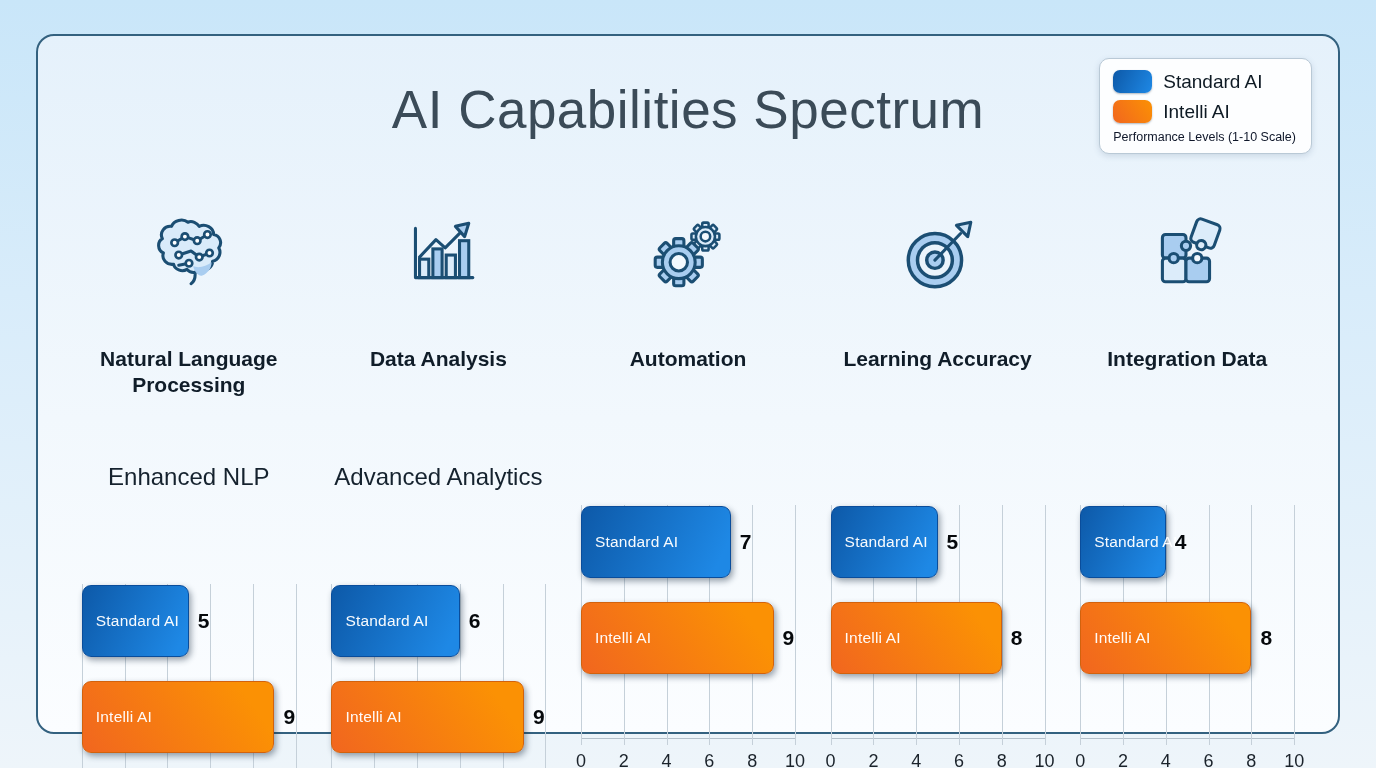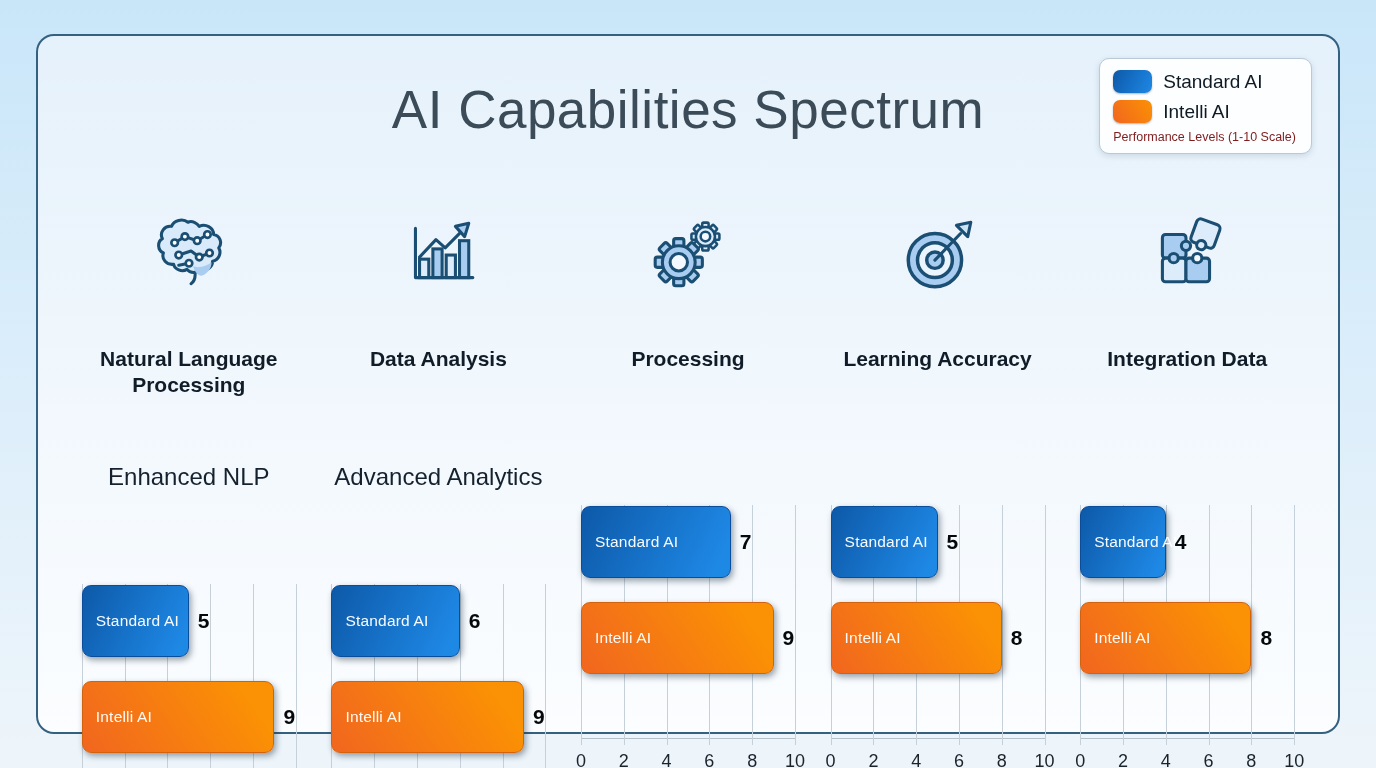--- a/index.html
+++ b/index.html
@@ -27,21 +27,21 @@
     position:absolute;top:22px;right:26px;
     background:#fdfeff;border:1px solid #b9c9d6;border-radius:10px;
     padding:11px 15px 9px 13px;
     box-shadow:0 2px 6px rgba(60,90,120,.18);
   }
   .legend-item{display:flex;align-items:center;gap:11px;margin-bottom:7px;}
   .swatch{width:39px;height:23px;border-radius:7px;box-shadow:0 1px 2px rgba(30,50,70,.35);}
   .swatch.blue{background:linear-gradient(115deg,var(--standard-ai-dark,#0d59a8),var(--standard-ai-light,#1e88e5));}
   .swatch.orange{background:linear-gradient(55deg,var(--intelli-ai-deep,#f1661f),var(--intelli-ai,#fb9104));}
   .legend-label{font-size:19px;color:#0e1a24;}
-  .legend-caption{font-size:12.5px;color:#7f1d1d;margin-top:4px;}
+  .legend-caption{font-size:12.5px;color:#0f172a;margin-top:4px;}
   
   .columns{
     width:1240px;margin:70px auto 0 auto;
     display:grid;grid-template-columns:repeat(5,1fr);column-gap:8px;
   }
   .col{display:grid;grid-template-rows:92px 62px 36px auto;justify-items:center;gap:43px;}
   .icon-wrap{height:84px;display:flex;align-items:center;justify-content:center;}
   .cap-title{
     margin:0;text-align:center;align-self:start;
     font-size:21px;font-weight:700;color:#101d29;line-height:1.25;
@@ -218,21 +218,21 @@
               <rect x="-5" y="-23" width="10" height="10" rx="2" transform="rotate(180)"></rect>
               <rect x="-5" y="-23" width="10" height="10" rx="2" transform="rotate(225)"></rect>
               <rect x="-5" y="-23" width="10" height="10" rx="2" transform="rotate(270)"></rect>
               <rect x="-5" y="-23" width="10" height="10" rx="2" transform="rotate(315)"></rect>
             </g>
             <circle r="16" fill="#a9cdf0" stroke="#1b4e73" stroke-width="3"></circle>
             <circle r="8.5" fill="#f3f9fe" stroke="#1b4e73" stroke-width="3"></circle>
           </g>
         </svg>
       </div>
-      <h2 class="cap-title">Processing</h2>
+      <h2 class="cap-title">Automation</h2>
       <div class="chart">
         <div class="plot">
             <i class="gl" style="left: 100%;"></i>
             <i class="gl" style="left: 80%;"></i>
             <i class="gl" style="left: 60%;"></i>
             <i class="gl" style="left: 40%;"></i>
             <i class="gl" style="left: 20%;"></i>
             <i class="gl" style="left: 0%;"></i>
           <div class="bar-row first">
             <div class="bar bar-blue" style="width: 70%;">

